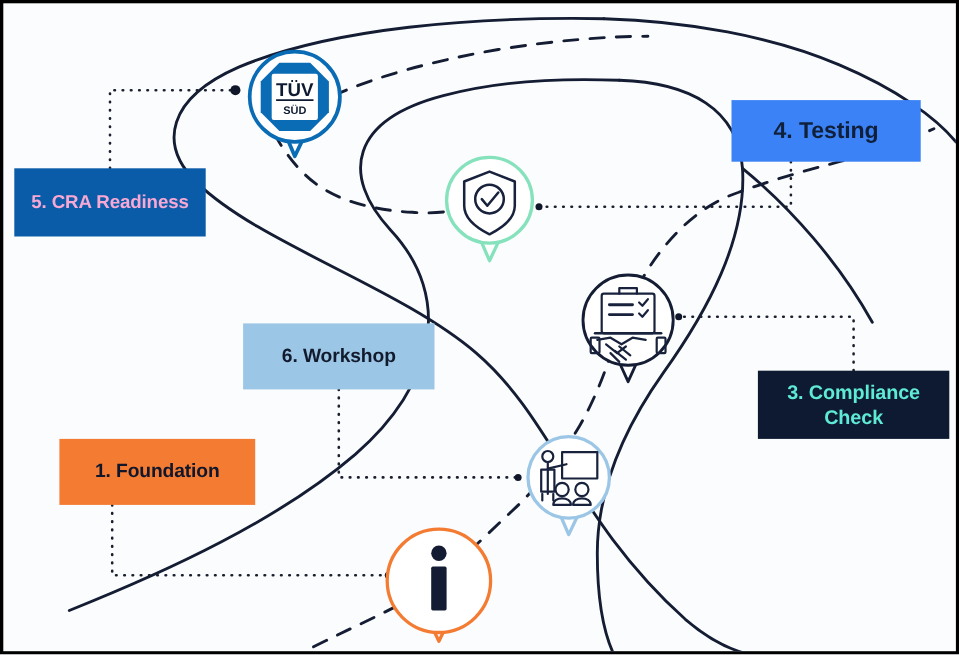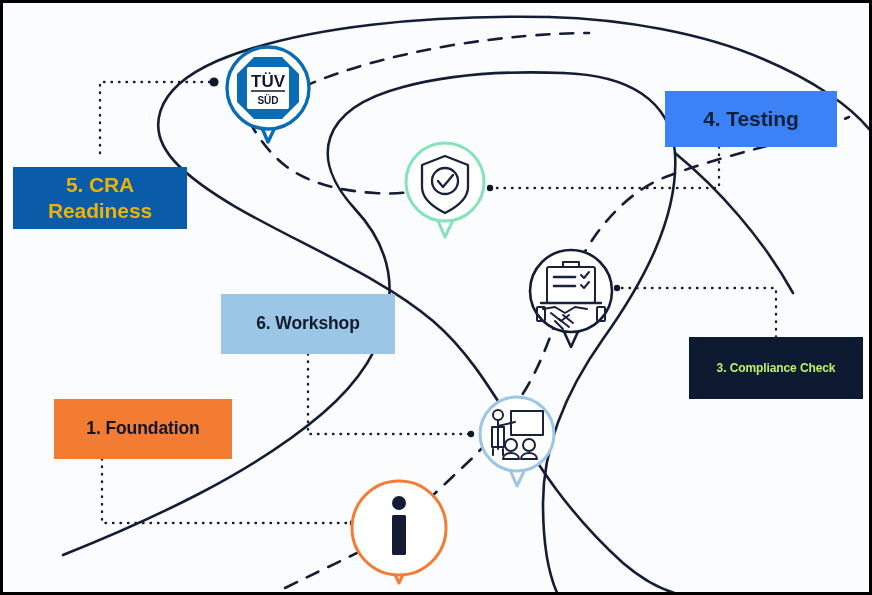--- a/index.html
+++ b/index.html
@@ -40,29 +40,29 @@
   .box-foundation {
     left: 10px;  top: 396px;  width: 178px; height: 60px;
     background: #f47b32; color: #10162b; font-size: 17.5px; margin-left: 41px;
   }
   .box-workshop {
     left: 218px; top: 291px; width: 174px; height: 60px;
     background: #9cc6e6; color: #121a2e; font-size: 17.5px;
   }
   .box-compliance {
     left: 686px; top: 334px; width: 174px; height: 62px;
-    background: #0d1a31; color: #bef264; font-size: 12px; align-items: center;
+    background: #0d1a31; color: #5eead4; font-size: 18px; align-items: center;
   }
   .box-testing {
     left: 630px; top: 88px;  width: 172px; height: 56px;
     background: #3b82f6; color: #10203a; font-size: 21px; margin-left: 32px;
   }
   .box-cra {
-    left: 10px;  top: 164px; width: 174px; height: 62px;
-    background: #0a5ca8; color: #eab308; font-size: 21px;
+    left: 10px;  top: 150px; width: 174px; height: 62px;
+    background: #0a5ca8; color: #f9a8d4; font-size: 17px;
   }
 </style>
 </head>
 <body>
 
 <div id="canvas">
 
   <svg id="roadmap-svg" viewBox="0 0 872 595">
 
     <g fill="none" stroke="#141d33" stroke-width="2.6" stroke-linecap="round">

